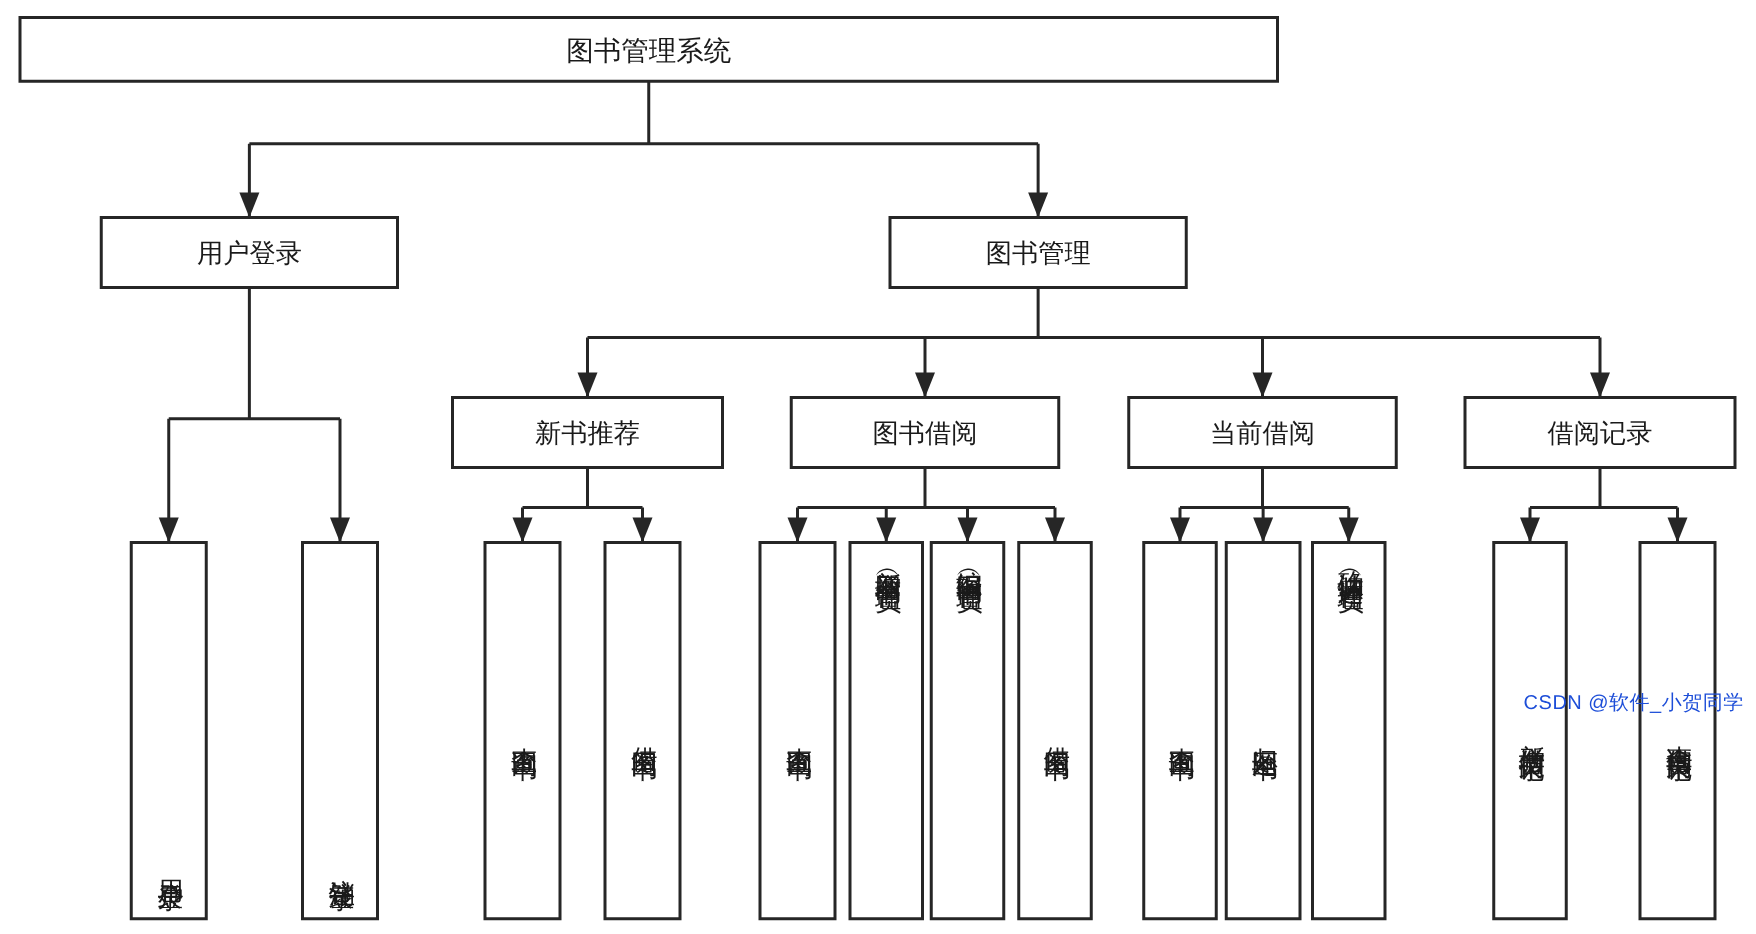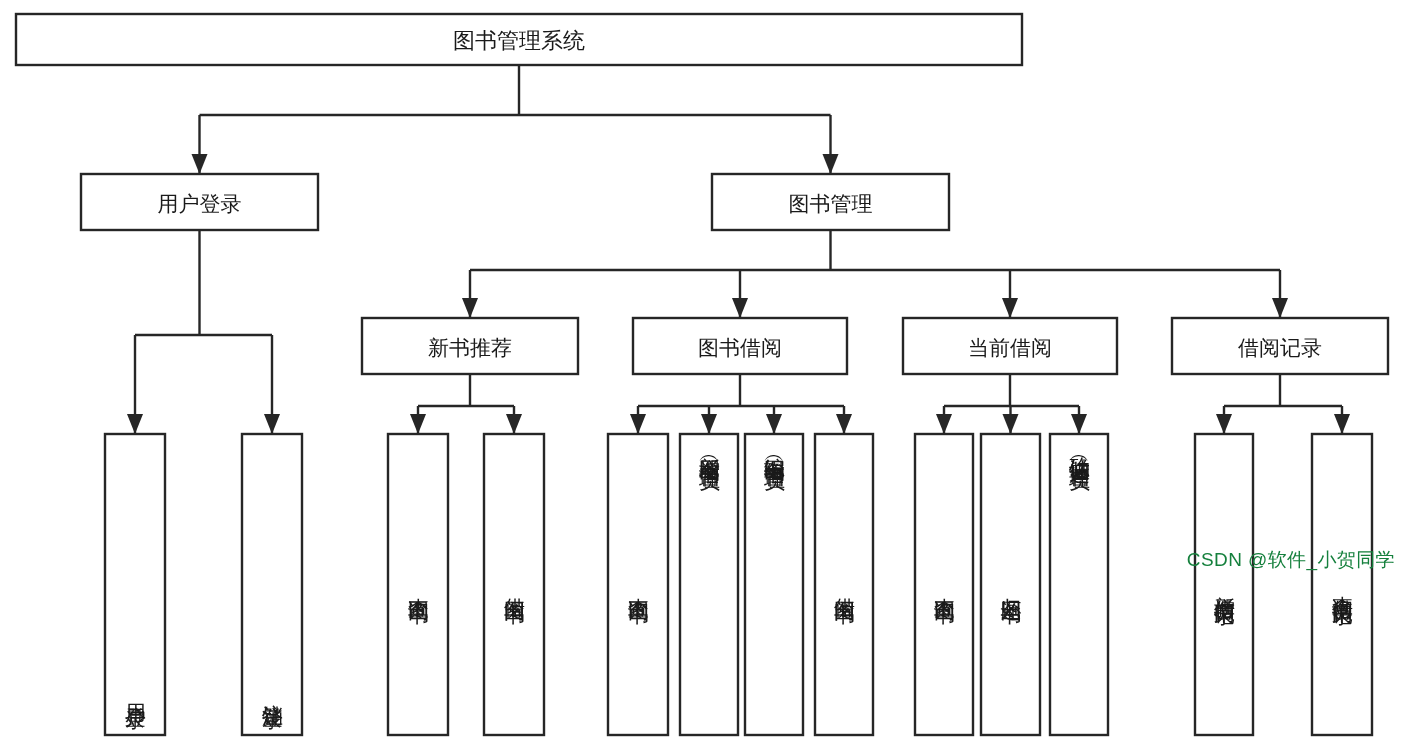--- a/index.html
+++ b/index.html
@@ -73,22 +73,22 @@
     line-height: 1.28;
     letter-spacing: 2px;
     color: #1a1a1a;
     white-space: nowrap;
   }
   .watermark {
     position: absolute;
     right: 10px;
     bottom: 4px;
     font-family: "Liberation Sans", "DejaVu Sans", sans-serif;
-    font-size: 19px;
-    color: #15803d;
+    font-size: 16px;
+    color: #1d4ed8;
     letter-spacing: 0.4px;
     white-space: nowrap;
   }
 </style>
 </head>
 <body>
 
 <div id="diagram-root">
 
   <svg class="diagram-canvas" viewBox="0 0 1405 747">

